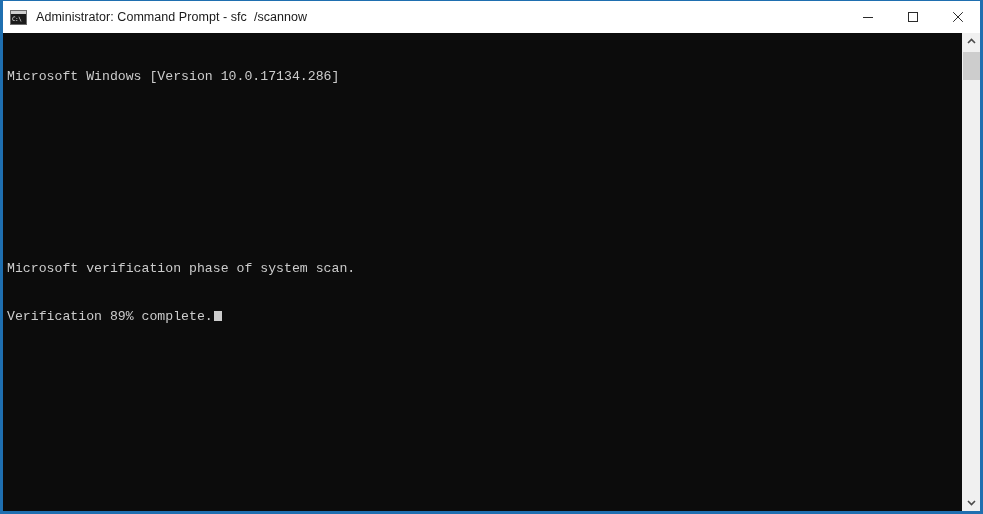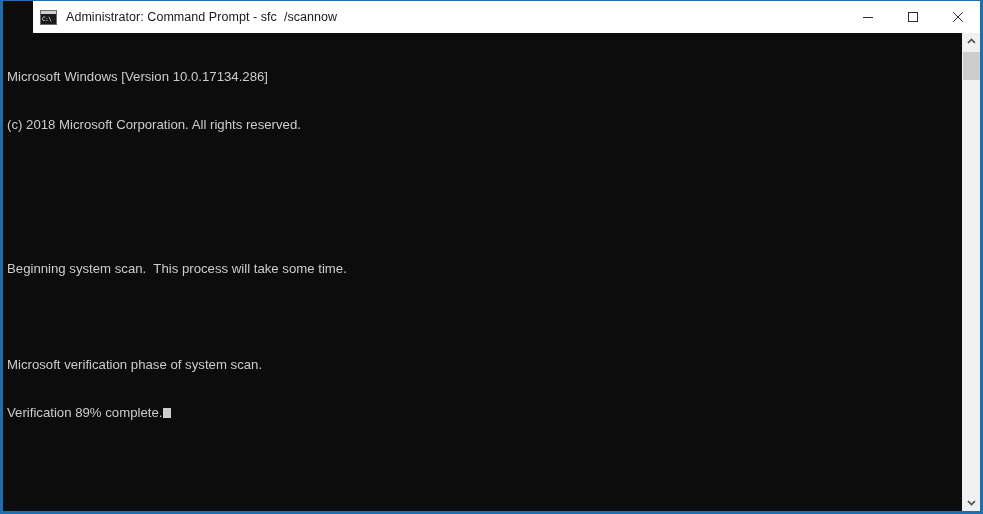--- a/index.html
+++ b/index.html
@@ -33,21 +33,20 @@
 
   
   .titlebar {
     height: 32px;
     min-height: 32px;
     background: #ffffff;
     display: flex;
     align-items: center;
     position: relative;
     user-select: none;
-    margin-left: 30px;
   }
   .title-icon {
     width: 17px;
     height: 15px;
     margin-left: 7px;
     margin-right: 9px;
     position: relative;
     flex: 0 0 auto;
   }
   .title-icon .icon-frame {
@@ -112,21 +111,21 @@
     flex: 1 1 auto;
     display: flex;
     background: #0c0c0c;
     overflow: hidden;
     position: relative;
   }
   .console-text {
     flex: 1 1 auto;
     background: #0c0c0c;
     color: #cccccc;
-    font-family: Liberation Sans, sans-serif;
+    font-family: Liberation Mono, monospace;
     font-size: 13.2px;
     line-height: 16px;
     padding: 4px 0 0 4px;
     white-space: pre;
     letter-spacing: 0px;
     overflow: hidden;
   }
   .console-line { height: 16px; }
   .cursor-block {
     display: inline-block;
@@ -199,24 +198,22 @@
           <line class="glyph-stroke" x1="1.2" y1="1.2" x2="10.8" y2="10.8"></line>
           <line class="glyph-stroke" x1="10.8" y1="1.2" x2="1.2" y2="10.8"></line>
         </svg>
       </button>
     </div>
   </div>
 
   <div class="console-area">
     <div class="console-text">
       <div class="console-line">Microsoft Windows [Version 10.0.17134.286]</div>
-      <div class="console-line">(c) 2018 Microsoft Corporation. All rights reserved.</div>
       <div class="console-line"></div>
       <div class="console-line"></div>
-      <div class="console-line">Beginning system scan.  This process will take some time.</div>
       <div class="console-line"></div>
       <div class="console-line">Microsoft verification phase of system scan.</div>
       <div class="console-line"><span>Verification 89% complete.</span><span class="cursor-block"></span></div>
     </div>
 
     <div class="scrollbar">
       <div class="sb-btn">
         <svg width="9" height="7" viewBox="0 0 9 7">
           <polyline points="1,5 4.5,1.5 8,5" fill="none" stroke="#4a4a4a" stroke-width="1.6"></polyline>
         </svg>

